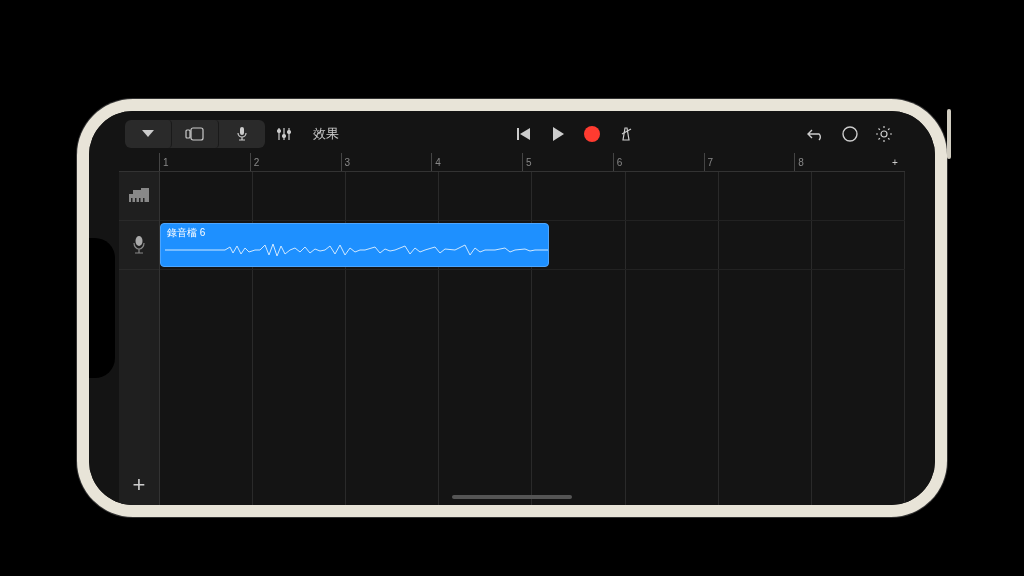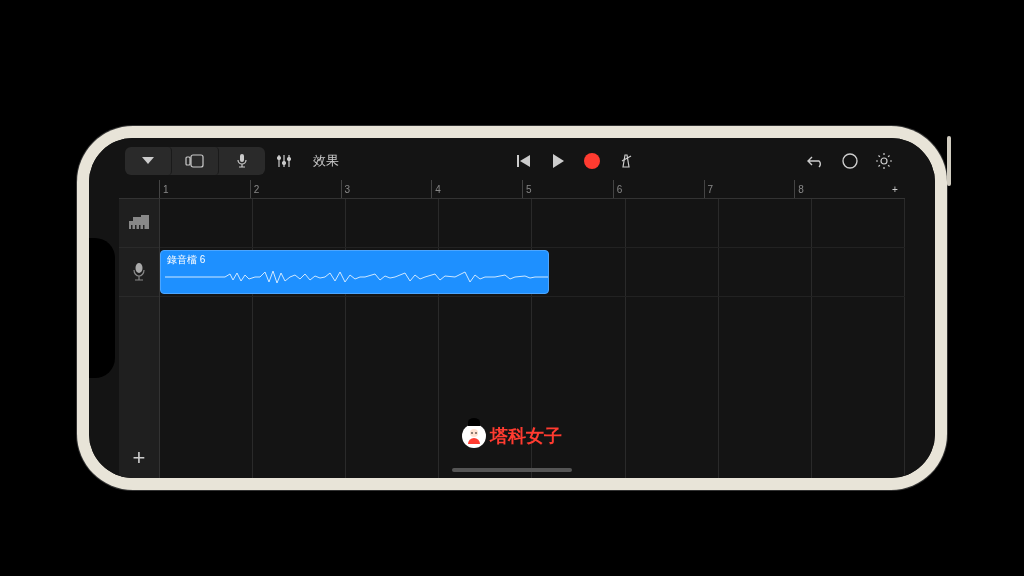--- a/index.html
+++ b/index.html
@@ -9,21 +9,21 @@
     width: 1024px;
     height: 576px;
     overflow: hidden;
     font-family: -apple-system, "Helvetica Neue", sans-serif;
     display: flex;
     align-items: center;
     justify-content: center;
   }
   .phone-frame {
     width: 870px;
-    height: 364px;
+    height: 418px;
     background: #e8e4d8;
     border-radius: 56px;
     padding: 12px;
     box-sizing: border-box;
     position: relative;
     box-shadow: 0 0 0 1px #333;
     margin-top: 40px;
   }
   .phone-screen {
     width: 100%;
@@ -395,28 +395,17 @@
             <div class="audio-clip">
               <span class="clip-label">錄音檔 6</span>
               <svg class="waveform" viewBox="0 0 400 20" preserveAspectRatio="none">
                 <path stroke="#cfe8ff" stroke-width="1" fill="none" d="M0 10 L20 10 L25 10 L30 10 L40 10 L50 10 L60 10 L65 7 L68 13 L72 6 L76 14 L80 8 L84 12 L90 10 L95 10 L100 5 L104 15 L108 4 L112 16 L116 6 L120 14 L125 10 L130 8 L135 12 L140 7 L145 13 L150 9 L155 11 L160 10 L165 6 L170 14 L175 5 L180 15 L185 8 L190 12 L195 10 L200 10 L210 7 L215 13 L220 9 L225 11 L230 10 L240 6 L245 14 L250 8 L255 12 L260 10 L270 7 L275 13 L280 9 L290 10 L300 5 L305 15 L310 8 L315 12 L320 10 L330 10 L340 8 L345 12 L350 10 L360 9 L365 11 L370 10 L380 10 L390 10 L400 10"></path>
               </svg>
             </div>
           </div>
         </div>
       </div>
 
-      <div class="watermark">
-        <div class="watermark-icon">
-          <svg width="20" height="20" viewBox="0 0 20 20">
-              <circle cx="10" cy="7" r="4" fill="#ffe0d0"></circle>
-              <path d="M4 18 a6 6 0 0 1 12 0" fill="#ff3b30"></path>
-              <circle cx="8" cy="7" r="0.8" fill="#000"></circle>
-              <circle cx="12" cy="7" r="0.8" fill="#000"></circle>
-            </svg>
-        </div>
-        <span>塔科女子</span>
-      </div>
 
       <div class="home-indicator"></div>
     </div>
   </div>
 </div>
 
 </body></html>

